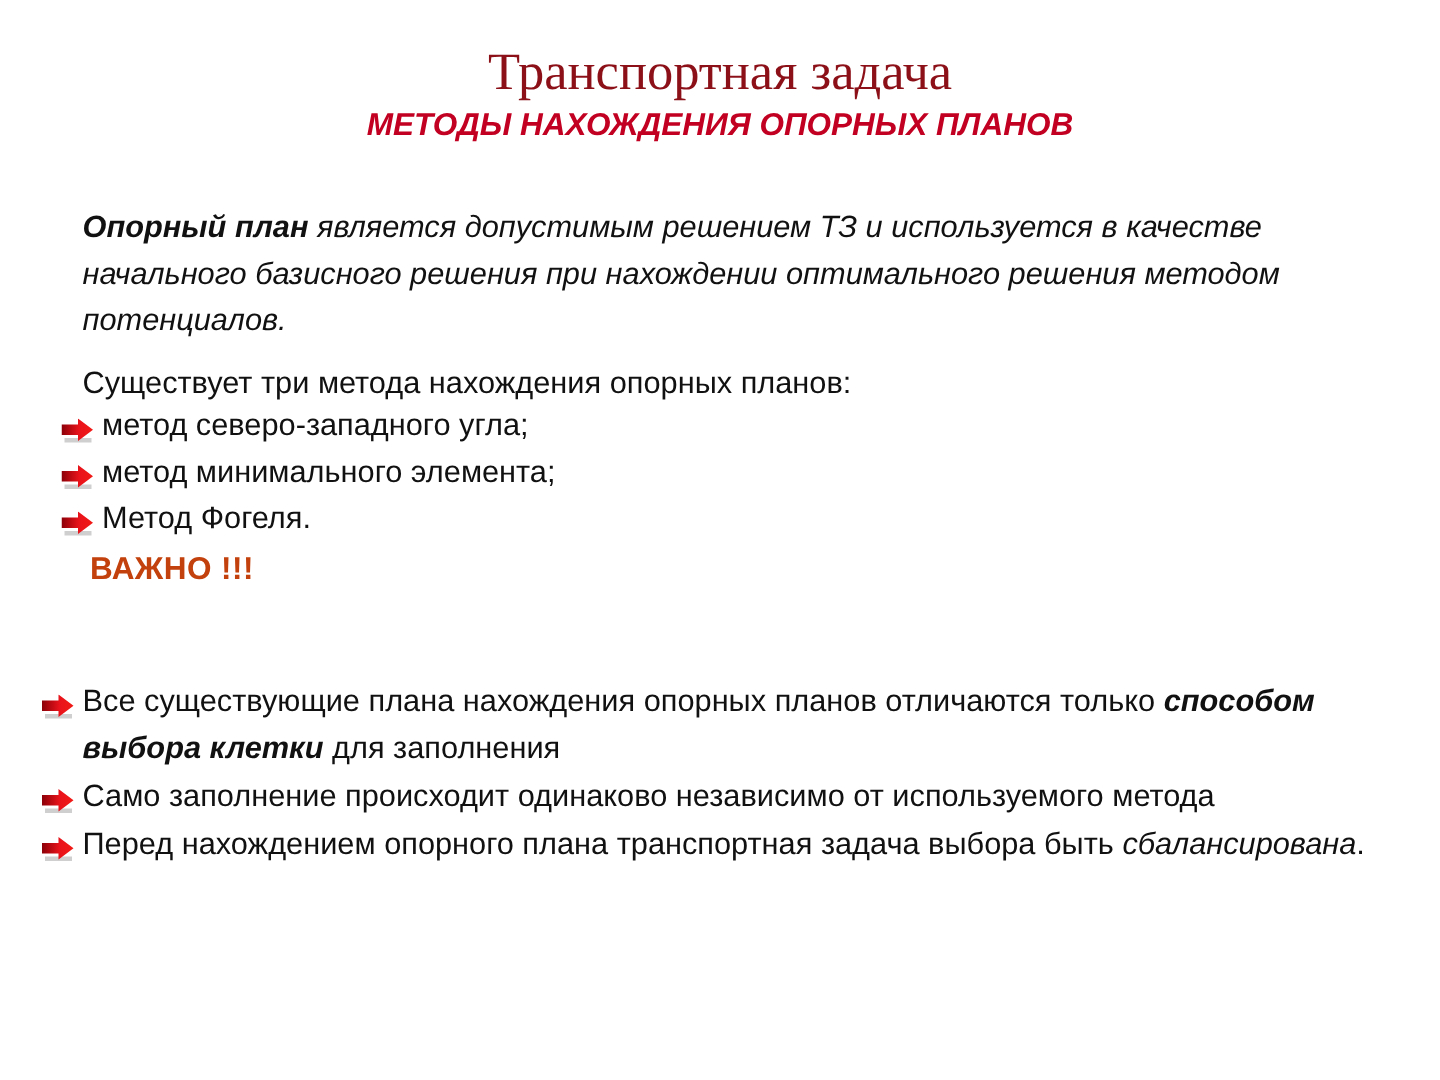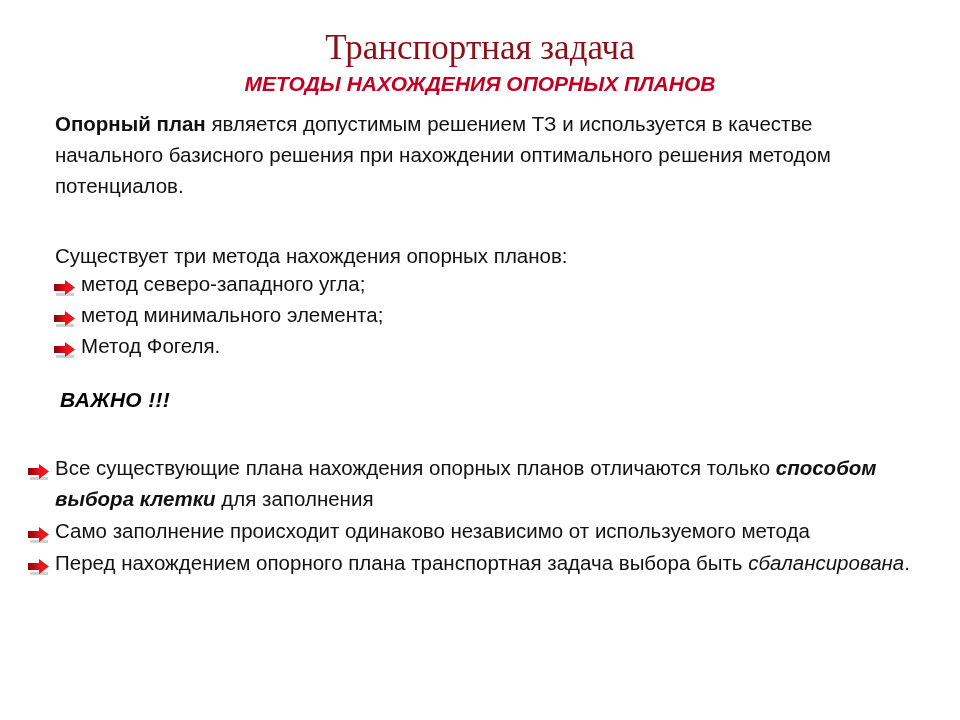--- a/index.html
+++ b/index.html
@@ -55,39 +55,40 @@
   .para {
     position: absolute;
     font-size: 20.5px;
     line-height: 31px;
     color: #111111;
   }
   .para b { font-weight: bold; }
 
   #intro-paragraph {
     left: 55px;
-    top: 108px;
+    top: 136px;
     width: 830px;
+    font-style: italic;
   }
 
   #methods-lead {
     left: 55px;
     top: 240px;
     width: 700px;
   }
 
   
   .bullet-list {
     position: absolute;
     margin: 0;
     padding: 0;
     list-style: none;
   }
   #methods-list {
-    left: 54px;
+    left: 41px;
     top: 268px;
     width: 760px;
   }
   #important-list {
     left: 28px;
     top: 452px;
     width: 925px;
   }
 
   .bullet-item {
@@ -114,27 +115,26 @@
     top: 7px;
     width: 22px;
     height: 18px;
     display: block;
   }
 
   
   #important-heading {
     position: absolute;
     left: 60px;
-    top: 386px;
+    top: 366px;
     font-size: 21px;
     line-height: 28px;
     font-weight: bold;
-    color: #000000;
+    color: #c2410c;
     letter-spacing: 0.3px;
-    font-style: italic;
   }
 </style>
 </head>
 <body>
 
 <div class="slide">
 
   <div class="title-block">
     <div class="slide-title">Транспортная задача</div>
     <div class="slide-subtitle">МЕТОДЫ НАХОЖДЕНИЯ ОПОРНЫХ ПЛАНОВ</div>

